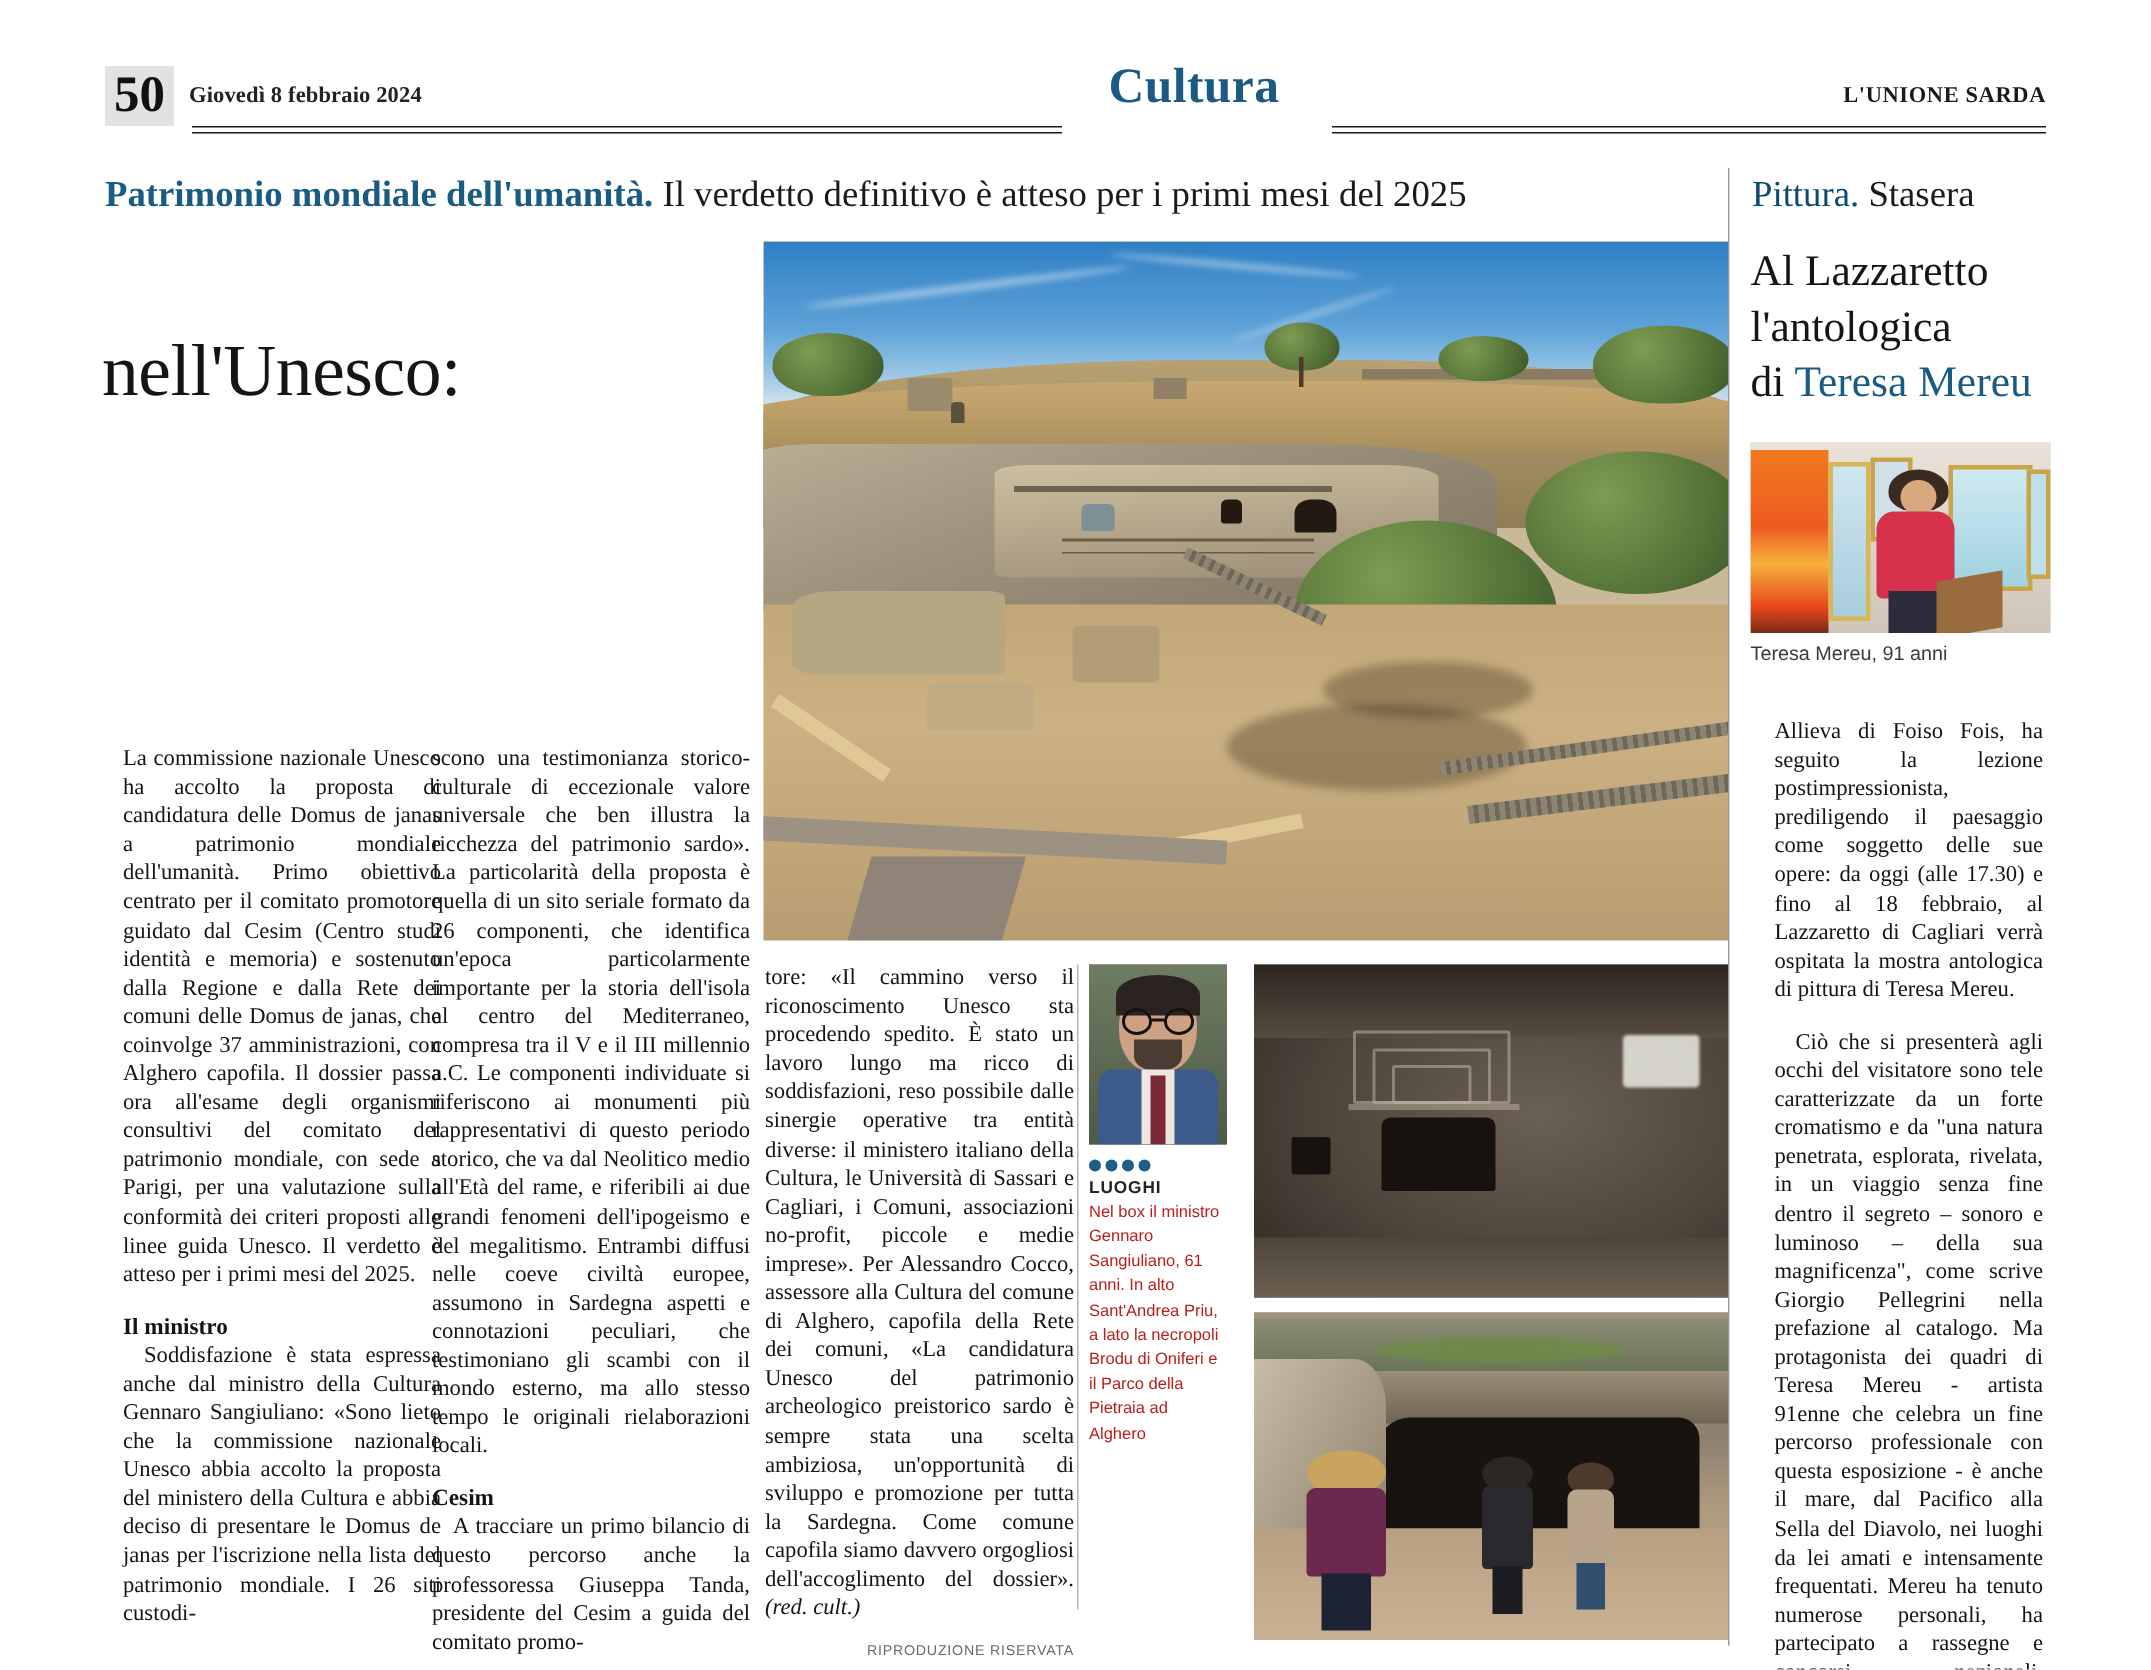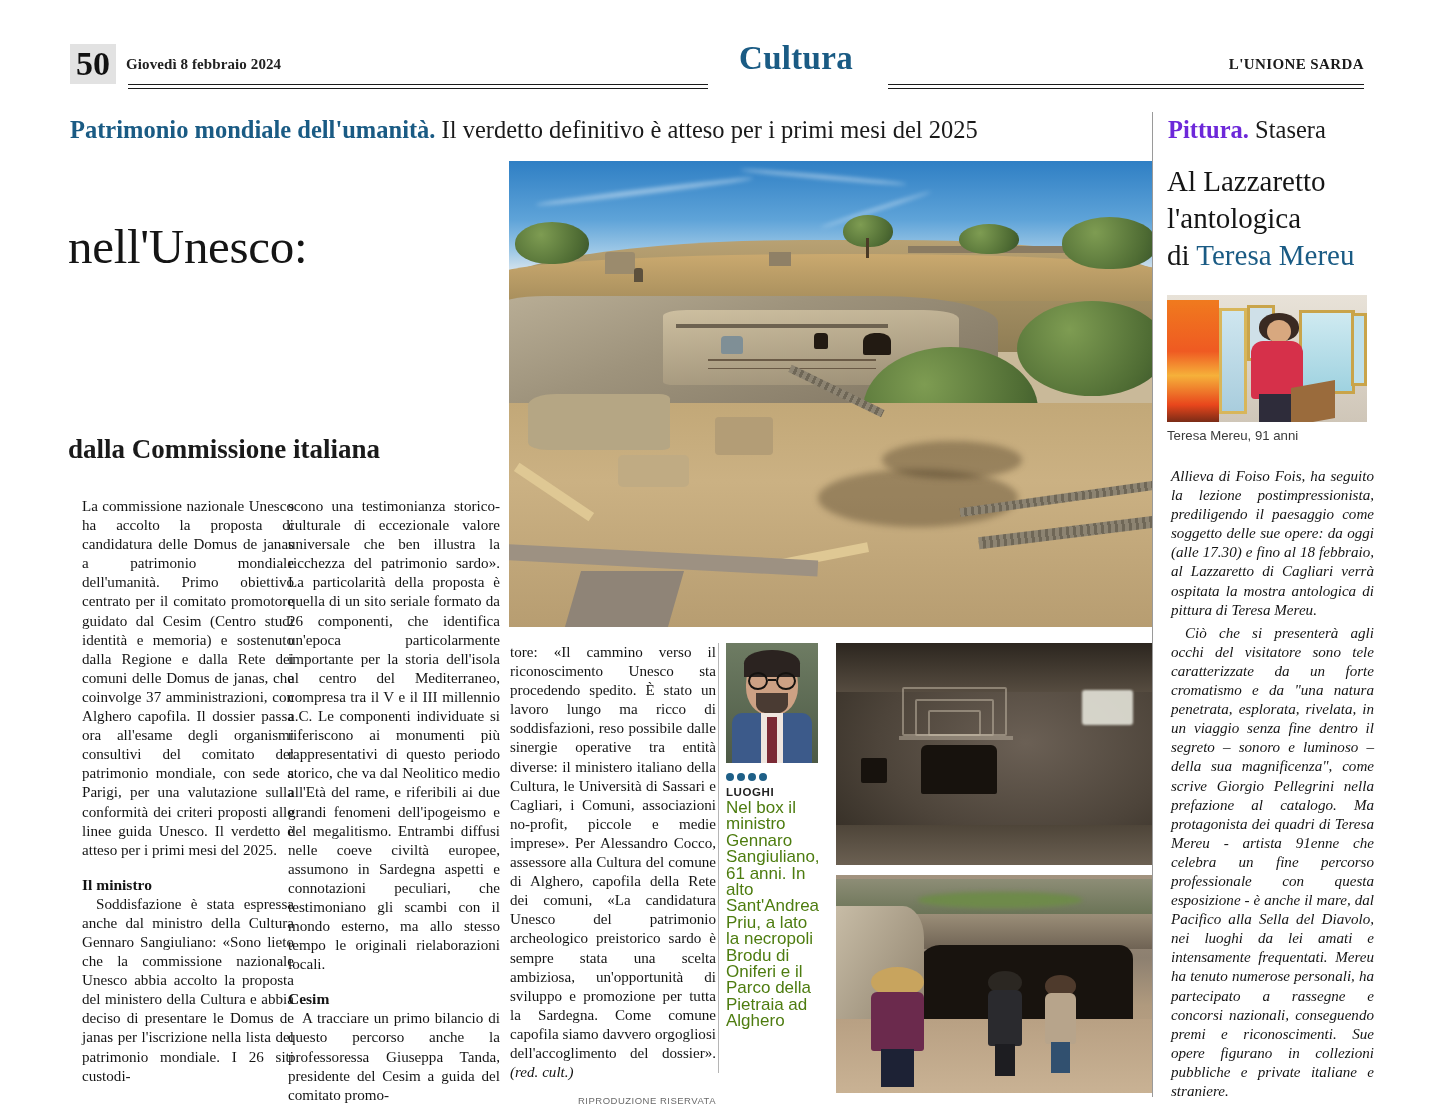--- a/index.html
+++ b/index.html
@@ -50,21 +50,21 @@
     font-family:"Liberation Serif", serif;
     font-size:24.5px; line-height:30px; color:#1a1a1a;
   }
   .kicker-main .k-bold { font-weight:bold; color:#1a5b84; }
 
   .kicker-side {
     position:absolute; left:1168px; top:115px; width:210px;
     font-family:"Liberation Serif", serif;
     font-size:24.5px; line-height:30px; color:#1a1a1a;
   }
-  .kicker-side .k-bold { font-weight:bold; color:#6d28d9; }
+  .kicker-side .k-bold { font-weight:normal; color:#0c4a6e; }
 
   
   .vrule { position:absolute; left:1152px; top:112px; width:1px; height:985px; background:#9a9a9a; }
 
   
   .headline {
     position:absolute; left:68px; top:154px; width:430px;
     font-family:"Liberation Serif", serif;
     font-size:49px; line-height:62px; font-weight:normal;
     color:#151515; letter-spacing:-.3px;
@@ -120,21 +120,21 @@
   }
   .luoghi .dots { margin-top:10px; display:flex; gap:3px; }
   .luoghi .dots i { width:8px; height:8px; border-radius:50%; background:#1e5f87; display:block; }
   .luoghi .lbl {
     font-family:"Liberation Sans", sans-serif;
     font-weight:bold; font-size:11.5px; letter-spacing:.6px;
     color:#222; margin-top:5px;
   }
   .luoghi .txt {
     font-family:"Liberation Sans", sans-serif;
-    font-size:17px; line-height:16.4px; color:#4d7c0f; margin-top:2px;
+    font-size:11px; line-height:16.4px; color:#b91c1c; margin-top:2px;
   }
 
   
   .photo-cave  { position:absolute; left:836px; top:643px; width:316px; height:222px; overflow:hidden; background:#5b5148; }
   .photo-visit { position:absolute; left:836px; top:875px; width:316px; height:218px; overflow:hidden; background:#7e6f5c; }
 
   
   .side-headline {
     position:absolute; left:1167px; top:163px; width:212px;
     font-family:"Liberation Serif", serif;
@@ -147,21 +147,21 @@
     position:absolute; left:1167px; top:428px; width:210px;
     font-family:"Liberation Sans", sans-serif;
     font-size:13.2px; color:#3a3a3a;
   }
   .side-body {
     position:absolute; left:1167px; top:463px; width:211px; height:635px;
     font-family:"Liberation Serif", serif;
     font-size:15.1px; line-height:19.1px; text-align:justify; color:#141414;
     -webkit-hyphens:auto; hyphens:auto;
   }
-  .side-body p { margin:4px; text-indent:14px;font-style:italic; }
+  .side-body p { margin:16px; text-indent:14px; }
   .side-body p.first { text-indent:0; }
 
   
   .sky { position:absolute; inset:0; background:linear-gradient(#2f7fc4 0%, #5ea3d8 38%, #9cc7e6 58%, #cfe0ec 70%, #cfe0ec 100%); }
   .cloud-streak { position:absolute; background:rgba(255,255,255,.45); border-radius:50%; filter:blur(2px); }
   .hill {
     position:absolute; left:-3%; width:106%;
     background:linear-gradient(#b8a173 0%, #a59063 45%, #8f7d55 100%);
   }
   .rockface {
@@ -214,21 +214,20 @@
 
 <div class="vrule"></div>
 
 <div class="headline">
   <br>
   <span>nell'Unesco:</span><br>
 </div>
 
 <div class="subhead">
   <br>
-  <span>dalla Commissione italiana</span>
 </div>
 
 <div class="photo-main">
   <div class="sky" style="height:33%;"></div>
   <div class="cloud-streak" style="left:4%;top:6%;width:34%;height:5px;transform:rotate(-7deg);"></div>
   <div class="cloud-streak" style="left:36%;top:3%;width:26%;height:4px;transform:rotate(5deg);"></div>
   <div class="cloud-streak" style="left:48%;top:10%;width:18%;height:3px;transform:rotate(-18deg);"></div>
 
   <div class="hill" style="top:17%;height:24%;border-radius:46% 40% 0 0;"></div>
   <div class="hill" style="top:20%;height:10%;background:linear-gradient(#caa96f,#a88f5d);border-radius:50% 44% 0 0;"></div>

